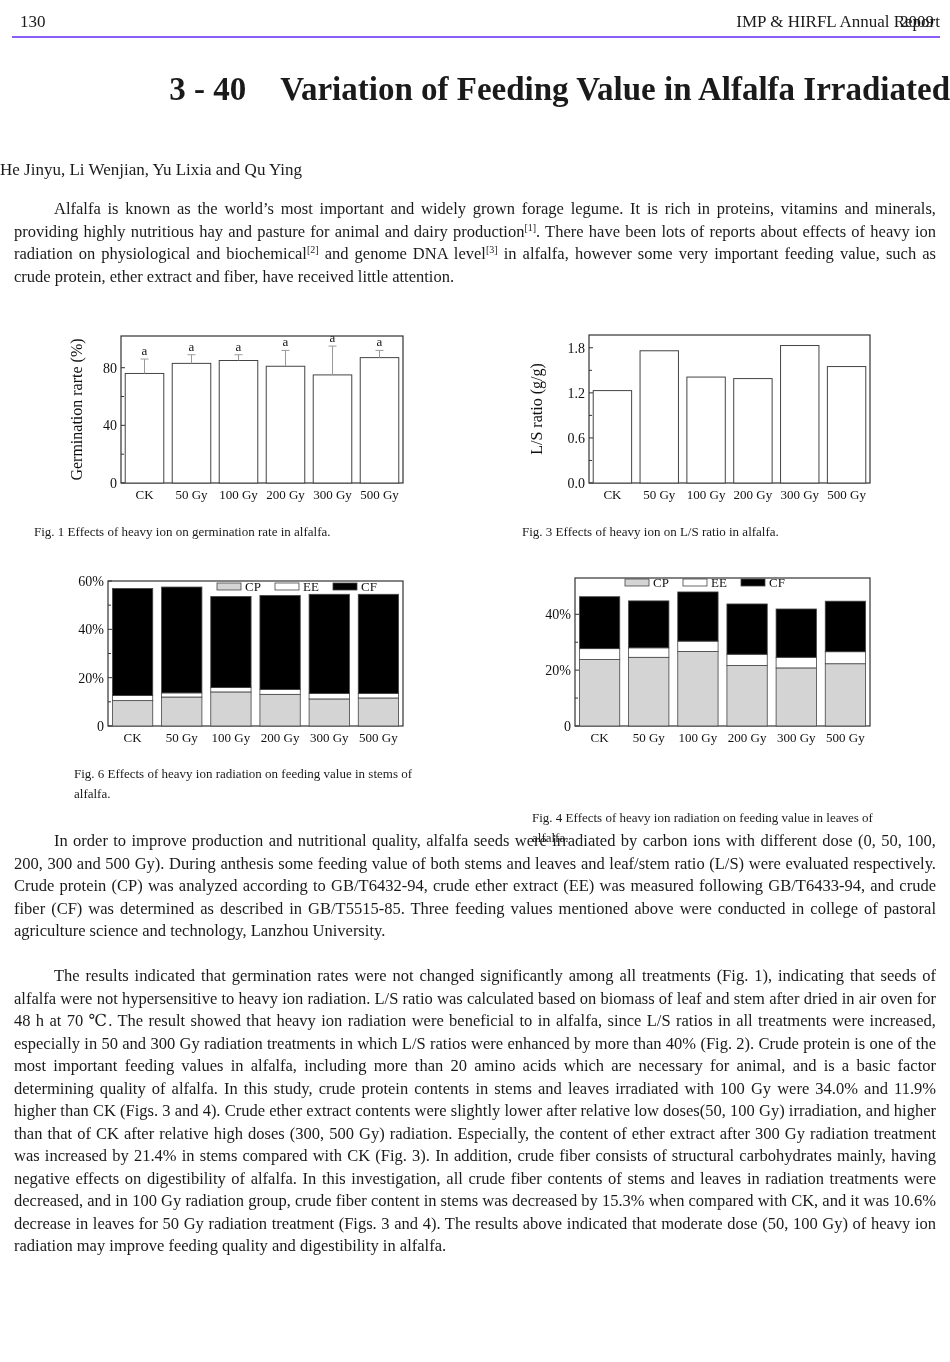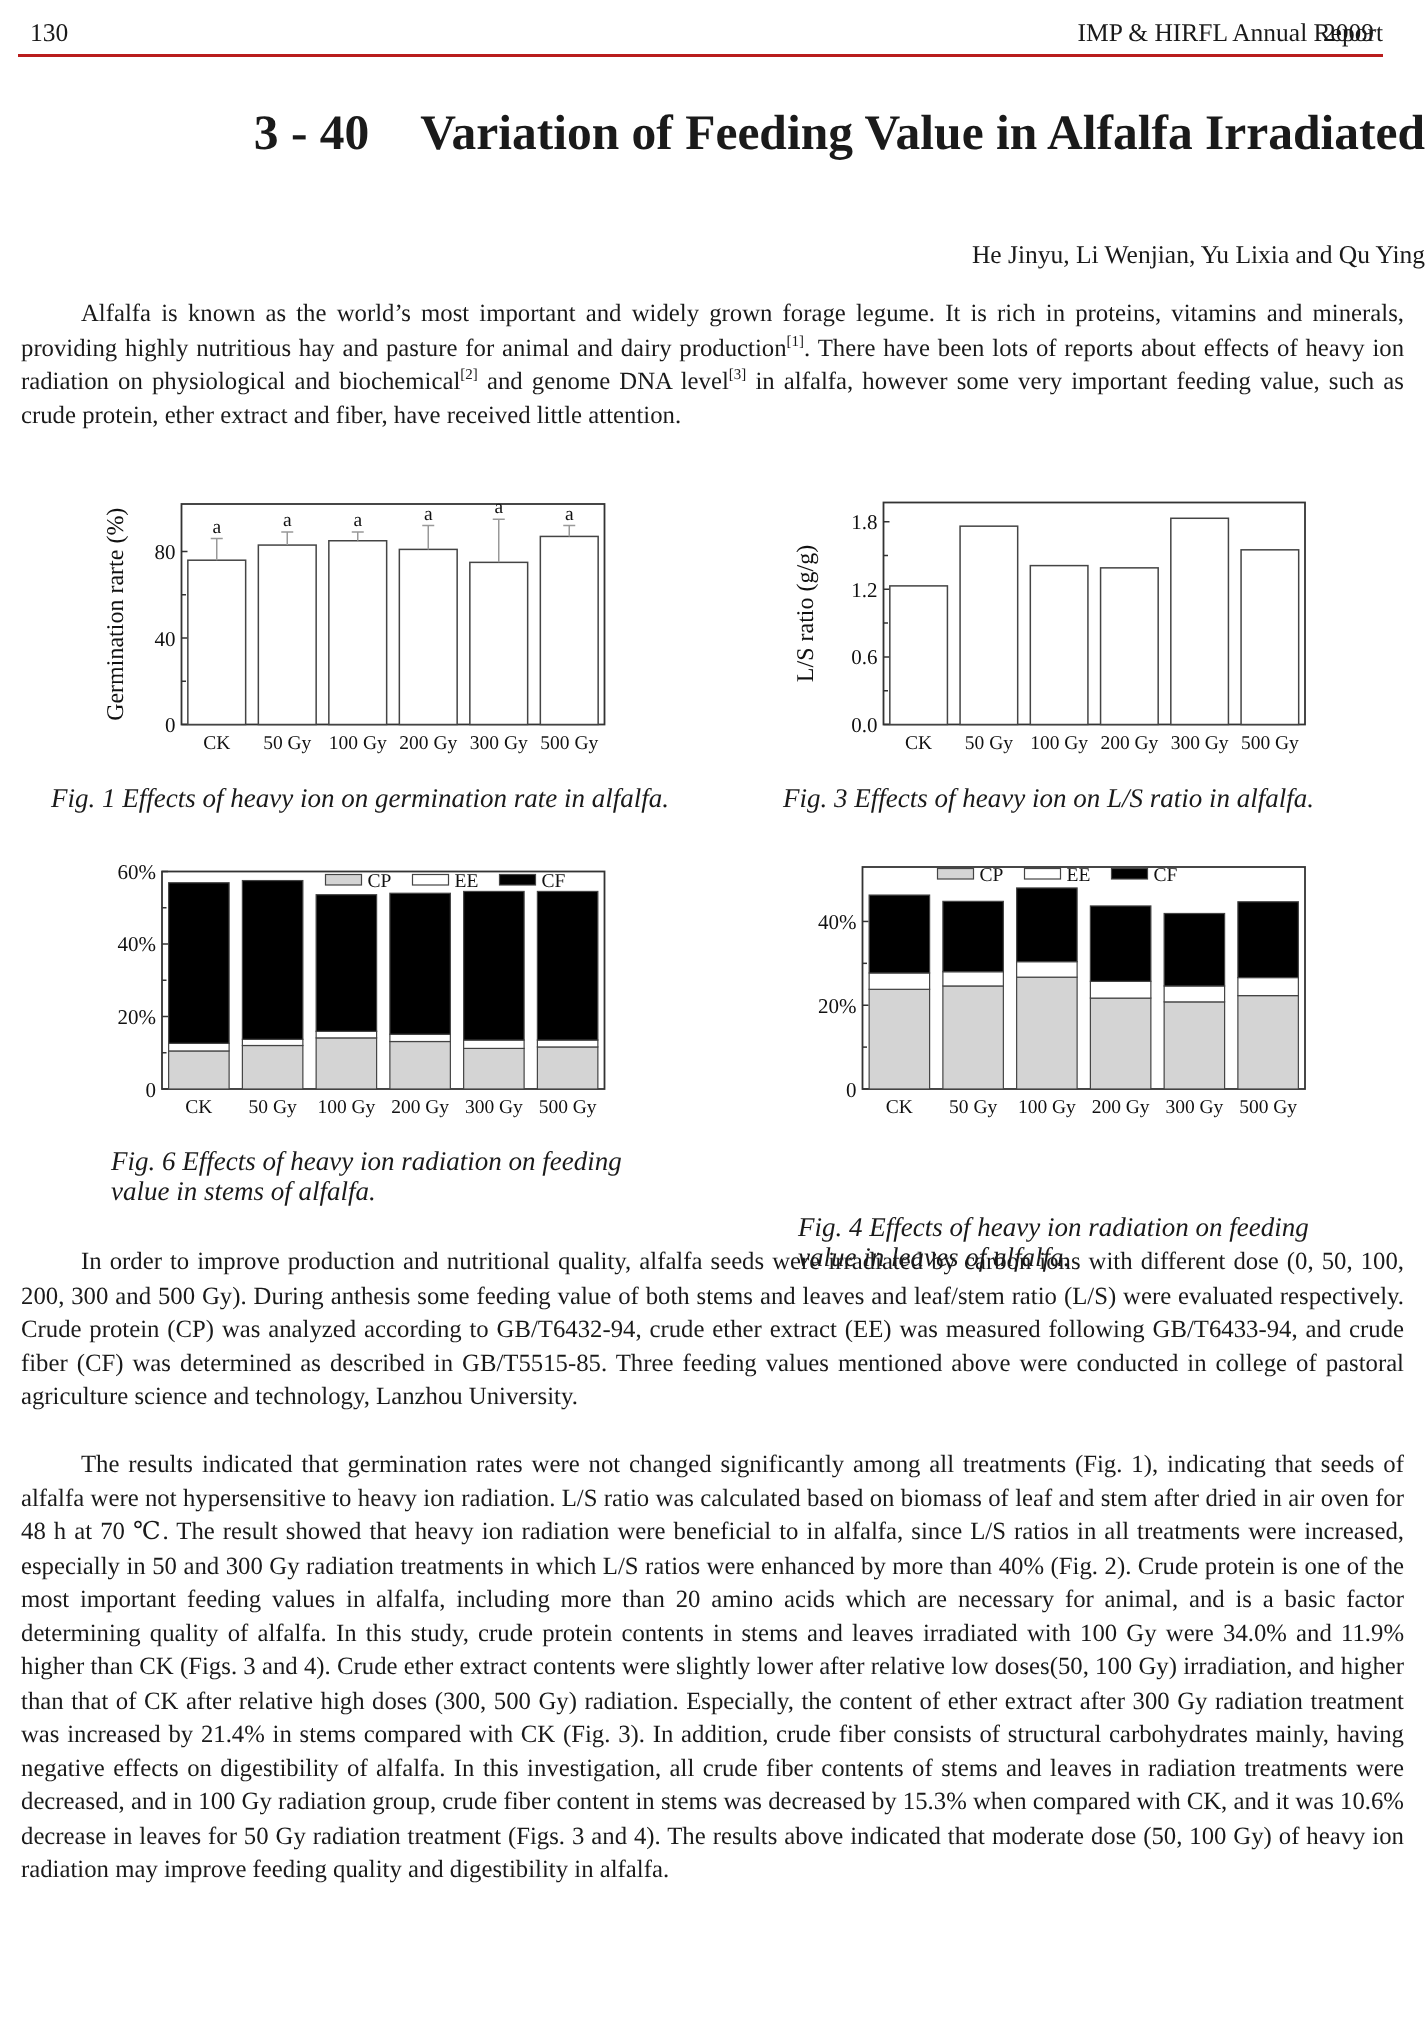--- a/index.html
+++ b/index.html
@@ -1,30 +1,30 @@
 <!DOCTYPE html>
 <html><head>
 <meta charset="utf-8">
 <style>
   html, body { margin: 0; padding: 0; background: #ffffff; }
   body { width: 950px; height: 1362px; position: relative; overflow: hidden;
          font-family: "Liberation Serif", "DejaVu Serif", serif; color: #1a1a1a; }
-  .running-header { position: absolute; top: 10px; left: 12px; right: 28px; height: 26px;
-         border-bottom: 2px solid #b91c1c; font-size: 17px; }
+  .running-header { position: absolute; top: 10px; left: 12px; right: 10px; height: 26px;
+         border-bottom: 2px solid #8b5cf6; font-size: 17px; }
   .running-header .pg { position: absolute; left: 8px; top: 2px; }
   .running-header .jr { position: absolute; left: 0; right: 0; text-align: right; top: 2px; }
   .running-header .yr { position: absolute; right: 6px; top: 2px; }
   .title { position: absolute; top: 70px; left: 0; right: 0; text-align: right;
            font-weight: bold; font-size: 33px; line-height: 38px; }
   .title .num { margin-right: 34px; }
-  .authors { position: absolute; top: 160px; left: 0; right: 0; text-align: right; font-size: 17px; }
+  .authors { position: absolute; top: 160px; left: 0; right: 0; text-align: left; font-size: 17px; }
   .para { position: absolute; left: 14px; right: 14px; font-size: 16.5px; line-height: 22.5px;
           text-align: justify; text-indent: 40px; hyphens: manual; }
   .para sup { font-size: 10px; line-height: 0; }
-  .caption { position: absolute; font-size: 18px; line-height: 20px; font-style: italic; }
+  .caption { position: absolute; font-size: 13px; line-height: 20px; }
   .chart { position: absolute; }
   svg text { font-family: "Liberation Serif", "DejaVu Serif", serif; fill: #111; }
 </style>
 </head>
 <body>
 
 <div class="running-header">
   <span class="pg">130</span>
   <span class="jr">IMP &amp; HIRFL Annual Report</span>
   <span class="yr">2009</span>

